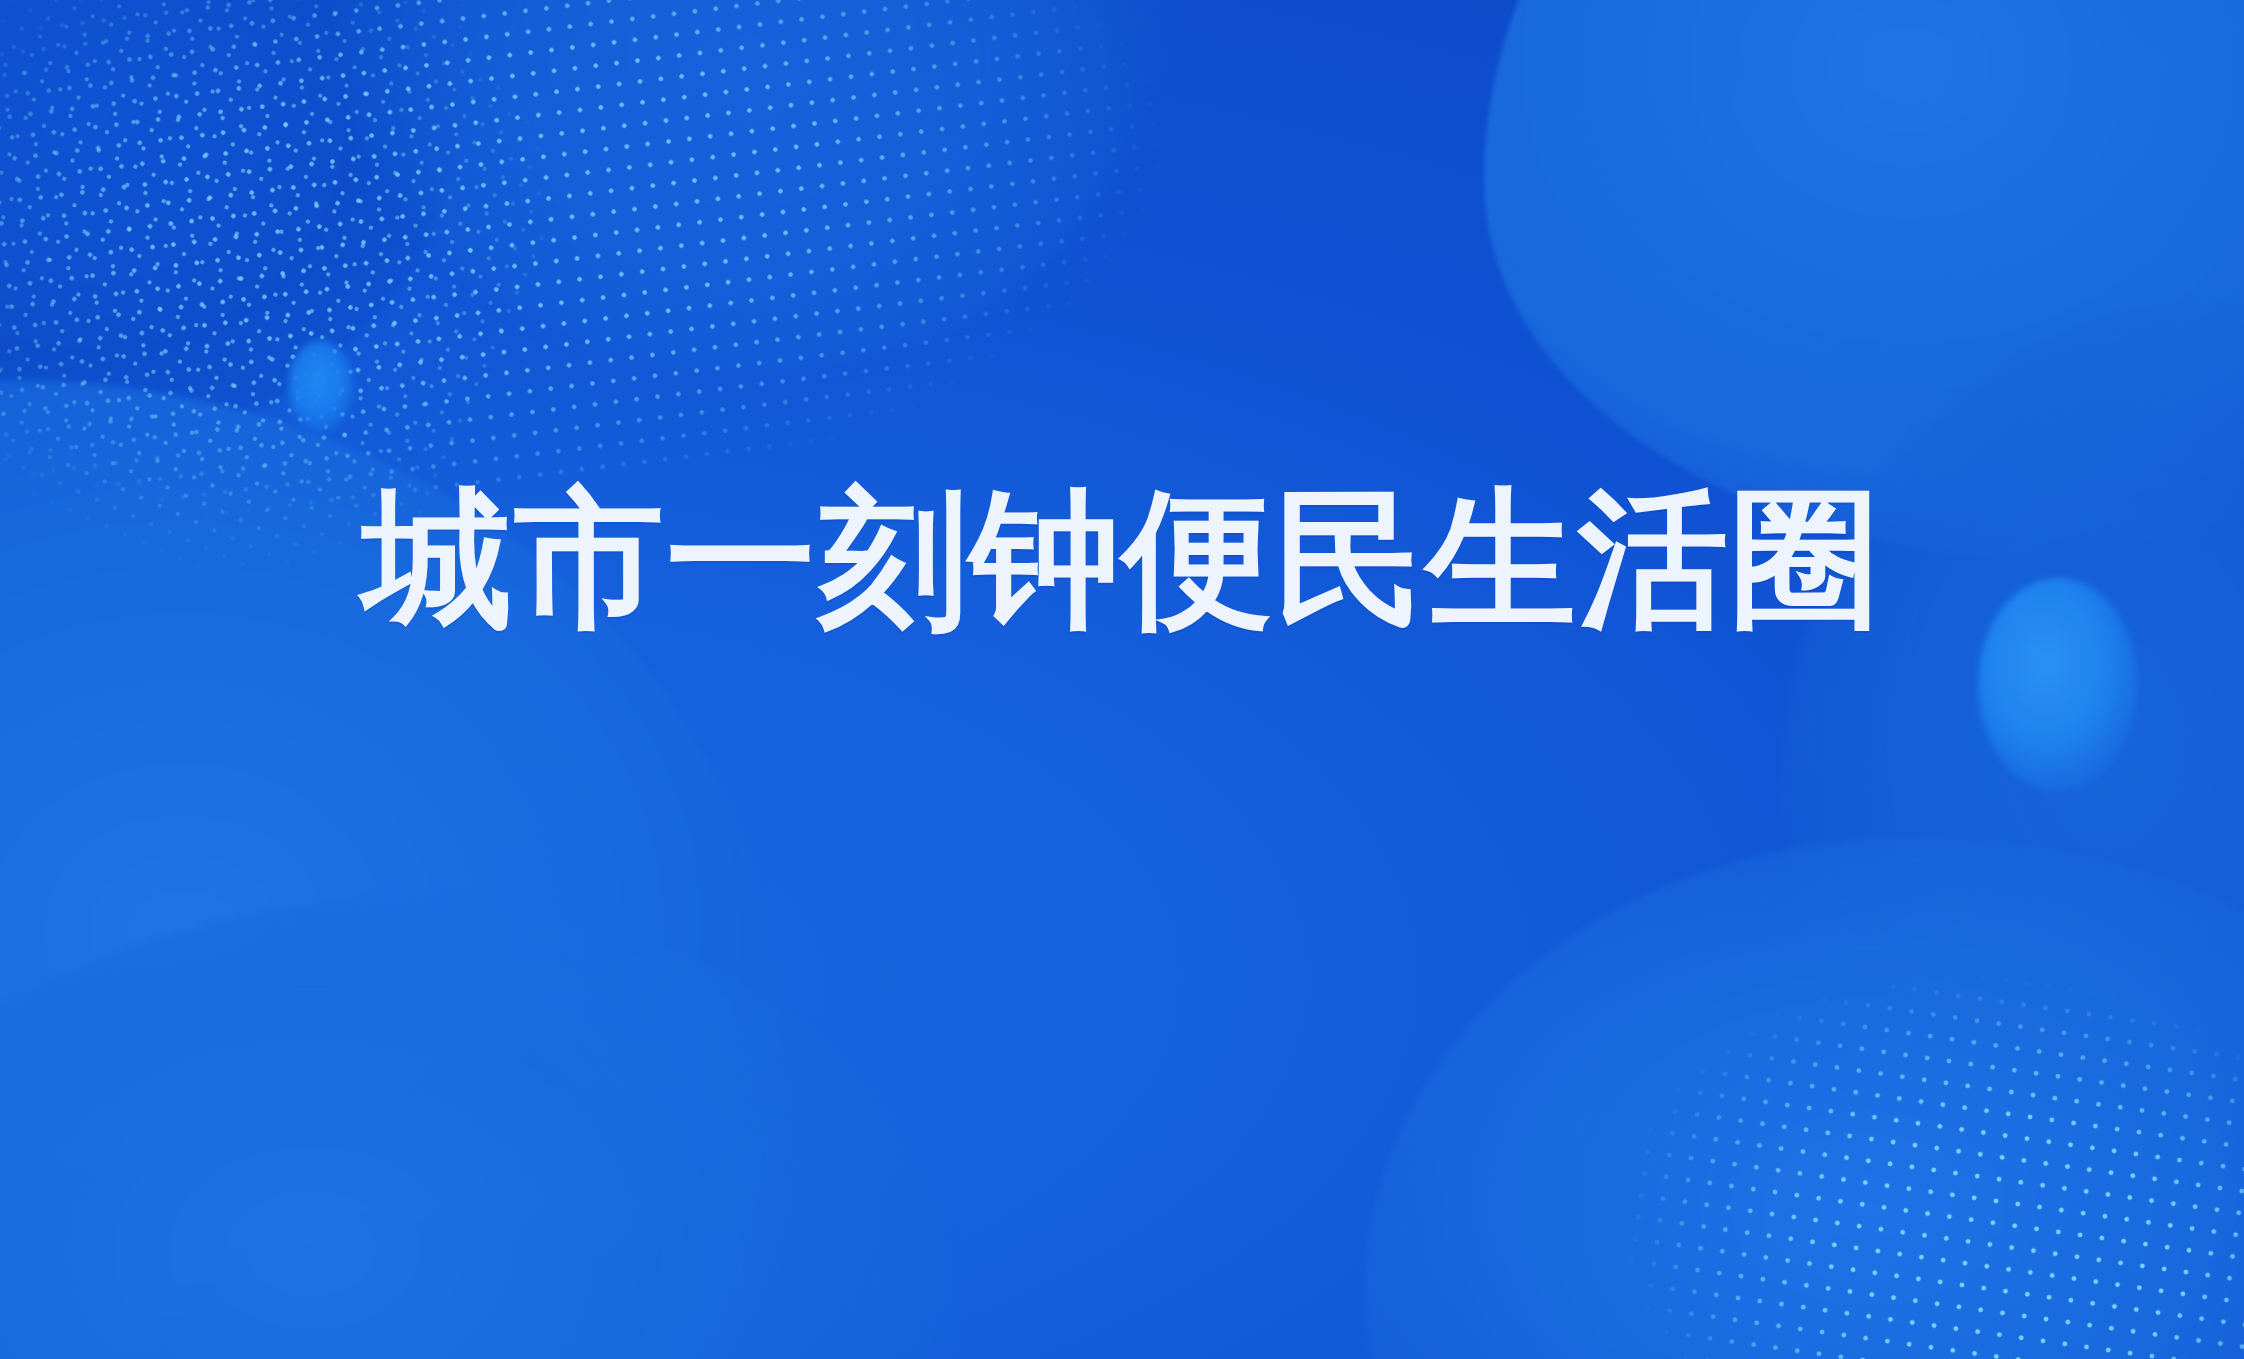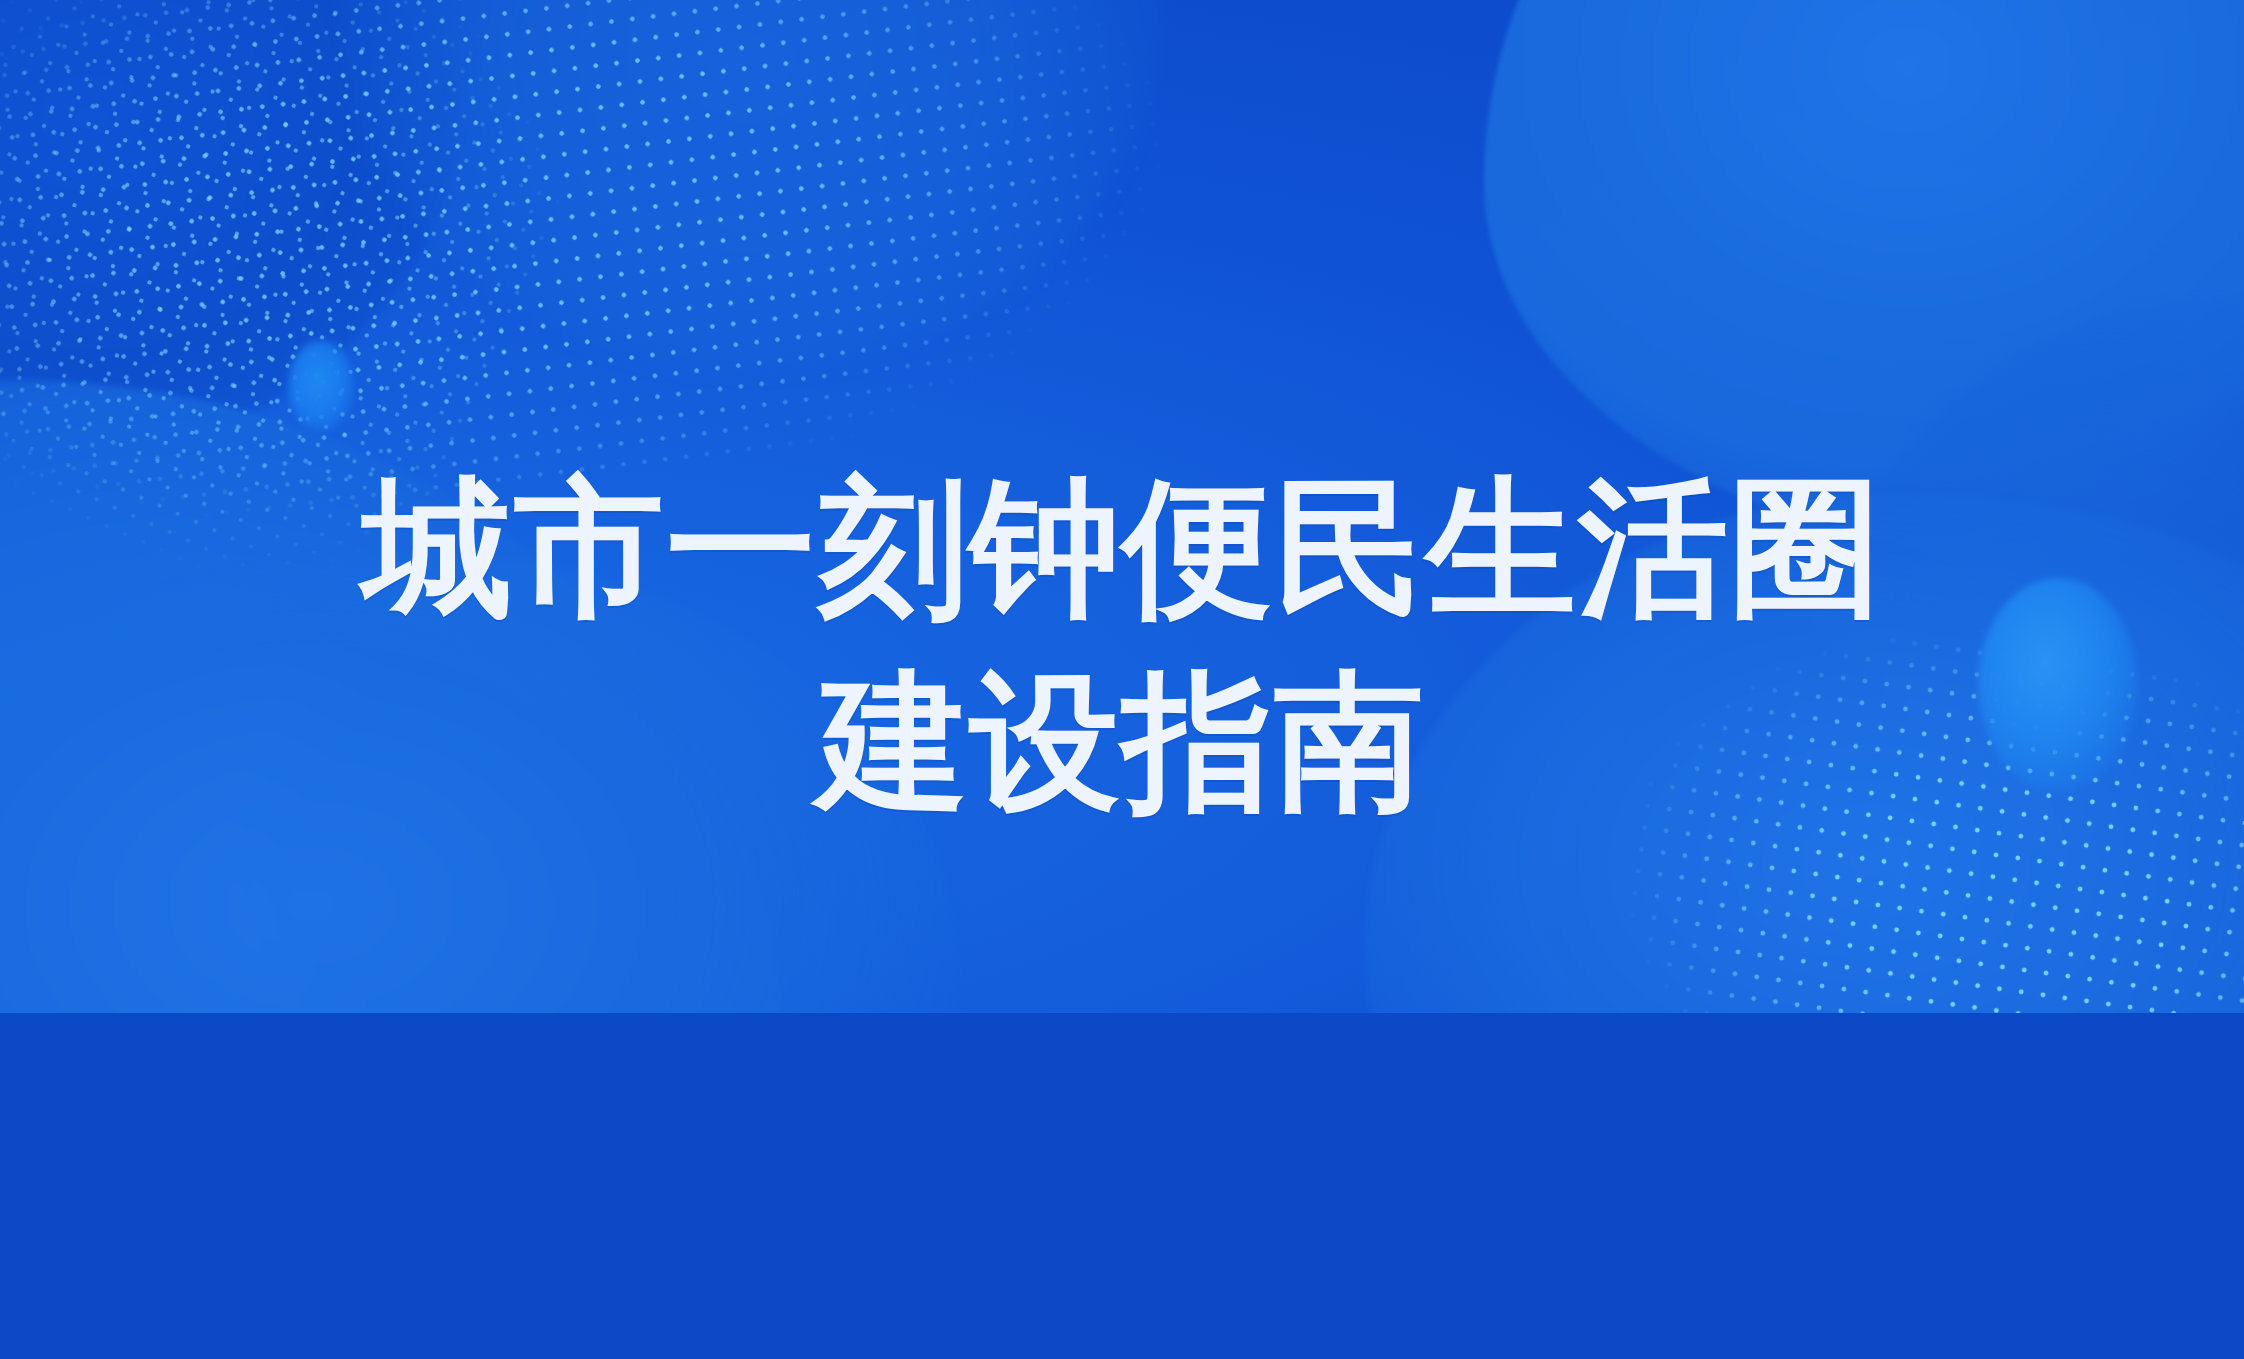--- a/index.html
+++ b/index.html
@@ -3,24 +3,24 @@
 <meta charset="utf-8">
 <style>
   html, body {
     margin: 0;
     padding: 0;
     background: #0b49c6;
   }
   #poster {
     position: relative;
     width: 2244px;
-    height: 1013px;
+    height: 1359px;
     overflow: hidden;
     background: #0e4fd0;
-    font-family: Liberation Mono, monospace;
+    font-family: Liberation Serif, serif;
   }
 
   
   .bg-base {
     position: absolute;
     inset: 0;
     background:
       radial-gradient(120% 95% at 18% 72%, #1868e2 0%, #1560dd 30%, #0f52d3 62%, #0c49c8 100%),
       linear-gradient(135deg, #0f52d4 0%, #1159d8 45%, #0d4bc9 100%);
   }
@@ -222,16 +222,15 @@
 
   <div class="dots dots-tl"></div>
   <div class="dots dots-tl2"></div>
   <div class="dots dots-br"></div>
 
   <div class="ellipse ellipse-a"></div>
   <div class="ellipse ellipse-b"></div>
 
   <div class="title-block">
     <span class="title-line title-line-1">城市一刻钟便民生活圈</span>
-    <span class="title-line title-line-2">建设指南</span>
   </div>
 
 </div>
 
 </body></html>

